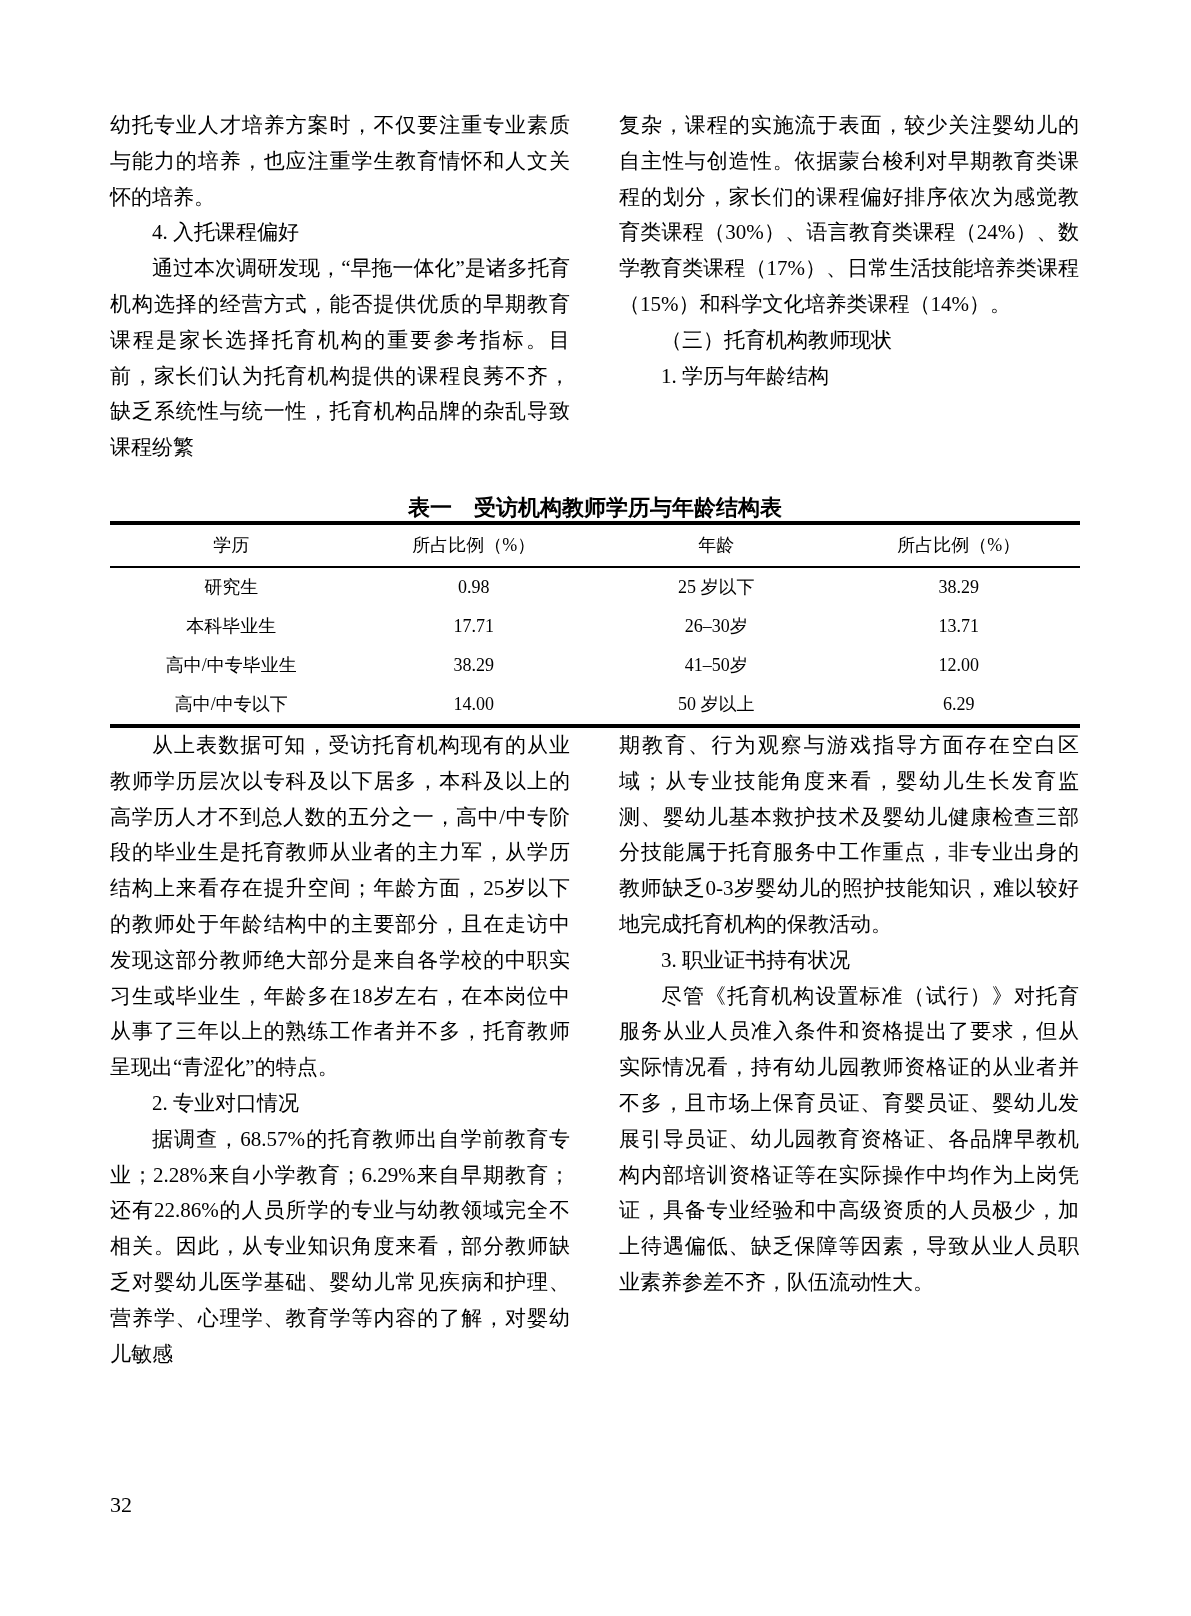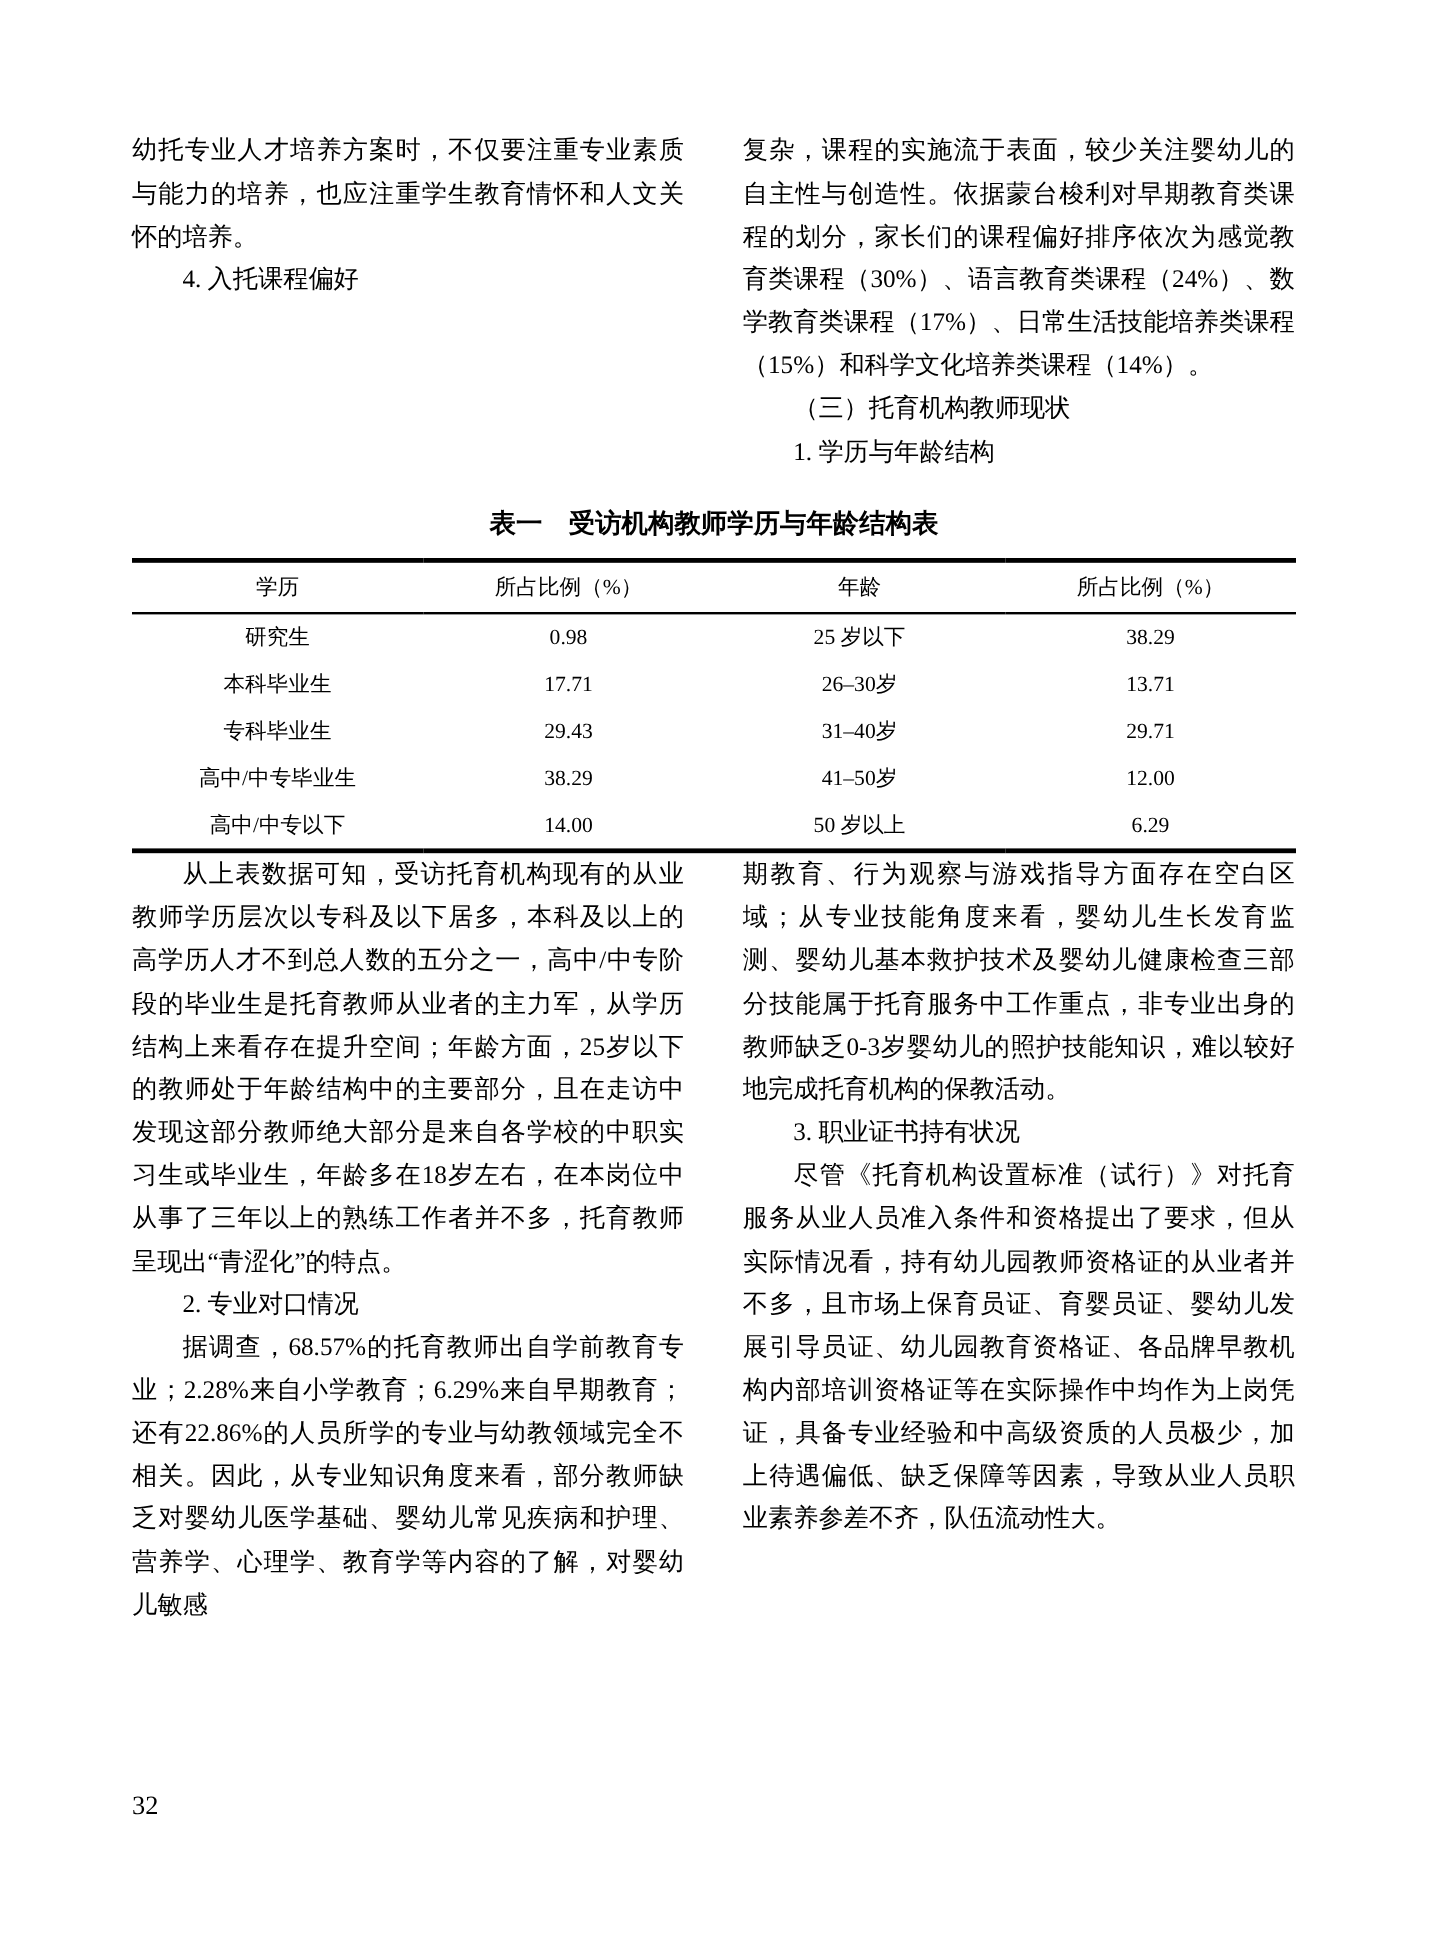--- a/index.html
+++ b/index.html
@@ -44,21 +44,20 @@
   }
   .table-block {
     margin-top: 28px;
   }
   .table-title {
     text-align: center;
     font-family: "Liberation Sans", "DejaVu Sans", sans-serif;
     font-weight: bold;
     font-size: 22px;
     line-height: 27px;
-    margin-bottom: 16px;
   }
   table.data-table {
     width: 100%;
     border-collapse: collapse;
     border-top: 4px solid #000;
     border-bottom: 4px solid #000;
     font-size: 18px;
   }
   table.data-table th {
     font-weight: normal;
@@ -88,20 +87,21 @@
 </head>
 <body>
 
 <div class="page">
   <div class="content">
 
     <section class="two-col">
       <div class="col">
         <p class="flush">幼托专业人才培养方案时，不仅要注重专业素质与能力的培养，也应注重学生教育情怀和人文关怀的培养。</p>
         <p class="indent">4. 入托课程偏好</p>
+        <p class="indent">通过本次调研发现，“早拖一体化”是诸多托育机构选择的经营方式，能否提供优质的早期教育课程是家长选择托育机构的重要参考指标。目前，家长们认为托育机构提供的课程良莠不齐，缺乏系统性与统一性，托育机构品牌的杂乱导致课程纷繁</p>
       </div>
       <div class="col">
         <p class="flush">复杂，课程的实施流于表面，较少关注婴幼儿的自主性与创造性。依据蒙台梭利对早期教育类课程的划分，家长们的课程偏好排序依次为感觉教育类课程（30%）、语言教育类课程（24%）、数学教育类课程（17%）、日常生活技能培养类课程（15%）和科学文化培养类课程（14%）。</p>
         <p class="indent">（三）托育机构教师现状</p>
         <p class="indent">1. 学历与年龄结构</p>
       </div>
     </section>
 
     <div class="table-block">
       <div class="table-title">表一　受访机构教师学历与年龄结构表</div>
@@ -119,26 +119,20 @@
             <td>研究生</td>
             <td>0.98</td>
             <td>25 岁以下</td>
             <td>38.29</td>
           </tr>
           <tr>
             <td>本科毕业生</td>
             <td>17.71</td>
             <td>26–30岁</td>
             <td>13.71</td>
-          </tr>
-          <tr>
-            <td>专科毕业生</td>
-            <td>29.43</td>
-            <td>31–40岁</td>
-            <td>29.71</td>
           </tr>
           <tr>
             <td>高中/中专毕业生</td>
             <td>38.29</td>
             <td>41–50岁</td>
             <td>12.00</td>
           </tr>
           <tr>
             <td>高中/中专以下</td>
             <td>14.00</td>

